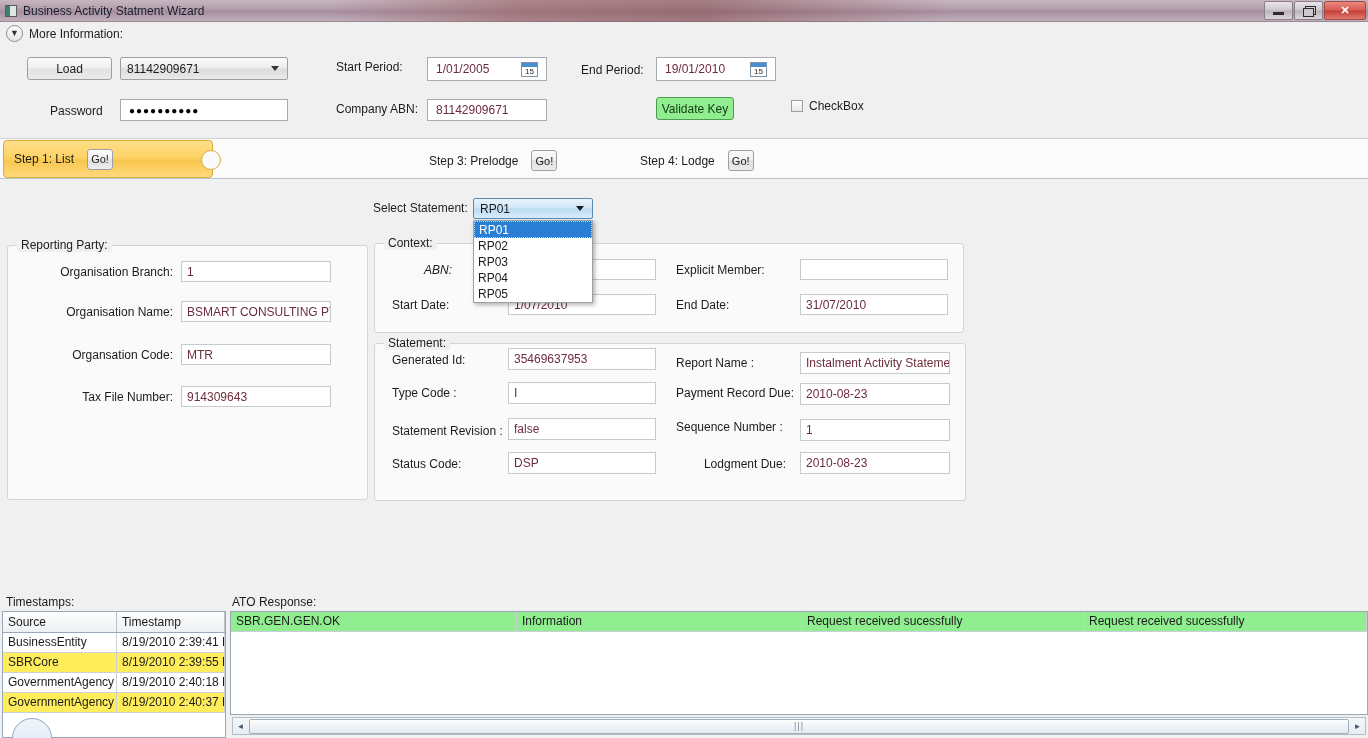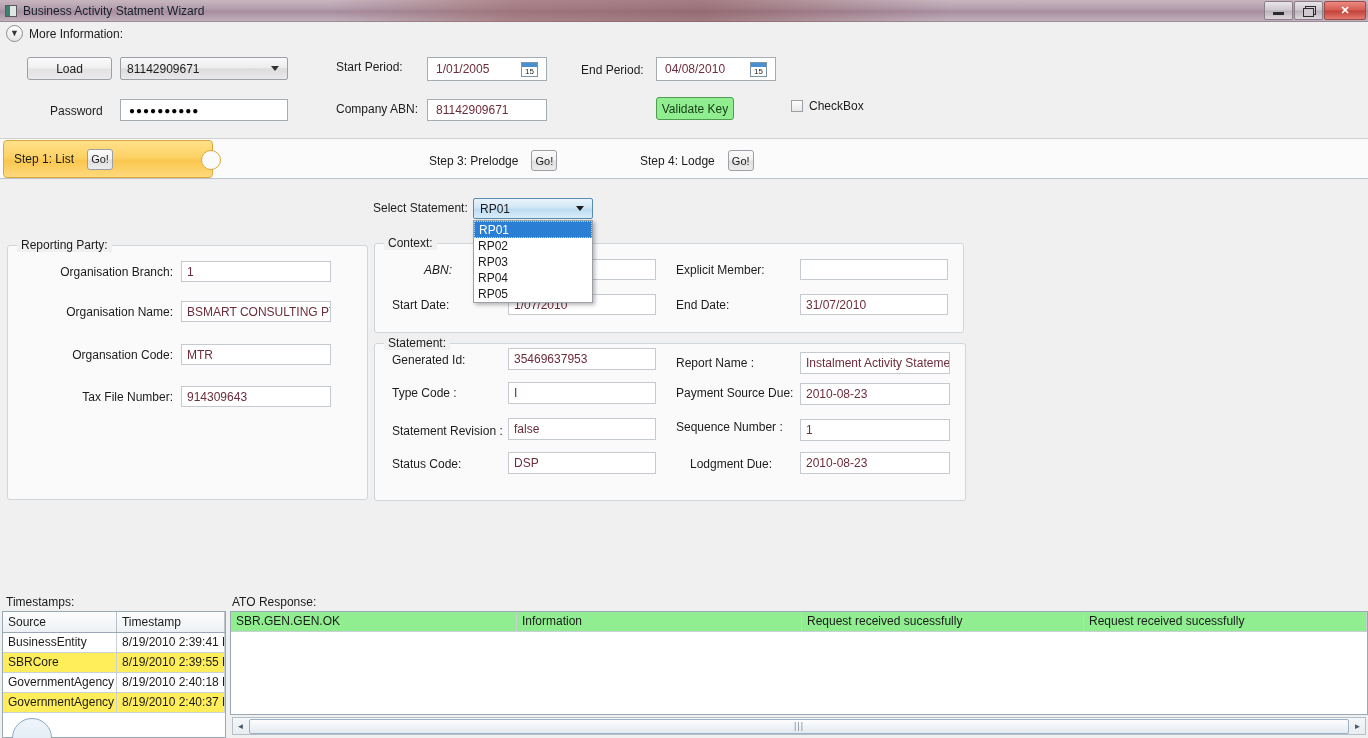--- a/index.html
+++ b/index.html
@@ -209,21 +209,21 @@
 <div class="tb" style="position:absolute;left:427px;top:57px;width:120px;height:24px;justify-content:space-between;">
   <span>1/01/2005</span>
   <span class="cal-icon">
       <span class="bar"></span>
       <span class="d">15</span>
     </span>
 </div>
 
 <div class="lbl" style="position:absolute;left:581px;top:63px;">End Period:</div>
 <div class="tb" style="position:absolute;left:656px;top:57px;width:120px;height:24px;justify-content:space-between;">
-  <span>04/08/2010</span>
+  <span>19/01/2010</span>
   <span class="cal-icon">
       <span class="bar"></span>
       <span class="d">15</span>
     </span>
 </div>
 
 <div class="lbl" style="position:absolute;left:336px;top:102px;">Company ABN:</div>
 <div class="tb" style="position:absolute;left:427px;top:99px;width:120px;height:22px;">81142909671</div>
 
 <div class="validate" style="position:absolute;left:656px;top:97px;width:78px;height:23px;">Validate Key</div>
@@ -293,29 +293,29 @@
 
 <div class="group" style="left:374px;top:343px;width:592px;height:158px;">
   <span class="group-title">Statement:</span>
 </div>
 <div class="fld-lbl" style="left:392px;top:353px;width:110px;text-align:left;">Generated Id:</div>
 <div class="fld" style="left:508px;top:348px;width:148px;height:22px;">35469637953</div>
 <div class="fld-lbl" style="left:676px;top:356px;width:120px;text-align:left;">Report Name :</div>
 <div class="fld" style="left:800px;top:352px;width:150px;height:22px;">Instalment Activity Stateme</div>
 <div class="fld-lbl" style="left:392px;top:386px;width:110px;text-align:left;">Type Code :</div>
 <div class="fld" style="left:508px;top:382px;width:148px;height:22px;">I</div>
-<div class="fld-lbl" style="left:676px;top:386px;width:130px;text-align:left;">Payment Source Due:</div>
+<div class="fld-lbl" style="left:676px;top:386px;width:130px;text-align:left;">Payment Record Due:</div>
 <div class="fld" style="left:800px;top:383px;width:150px;height:22px;">2010-08-23</div>
 <div class="fld-lbl" style="left:392px;top:424px;width:115px;text-align:left;">Statement Revision :</div>
 <div class="fld" style="left:508px;top:418px;width:148px;height:22px;">false</div>
 <div class="fld-lbl" style="left:676px;top:420px;width:130px;text-align:left;">Sequence Number :</div>
 <div class="fld" style="left:800px;top:419px;width:150px;height:22px;">1</div>
 <div class="fld-lbl" style="left:392px;top:457px;width:110px;text-align:left;">Status Code:</div>
 <div class="fld" style="left:508px;top:452px;width:148px;height:22px;">DSP</div>
-<div class="fld-lbl" style="left:676px;top:457px;width:110px;text-align:center;">Lodgment Due:</div>
+<div class="fld-lbl" style="left:676px;top:457px;width:110px;text-align:right;">Lodgment Due:</div>
 <div class="fld" style="left:800px;top:452px;width:150px;height:22px;">2010-08-23</div>
 
 <div id="bottom-area"></div>
 
 <div class="grid-lbl" style="left:6px;top:595px;">Timestamps:</div>
 <div class="grid" style="left:2px;top:611px;width:224px;height:127px;">
   <div class="ghead">
     <div class="gh" style="width:115px;">Source</div>
     <div class="gh" style="width:109px;">Timestamp</div>
   </div>

